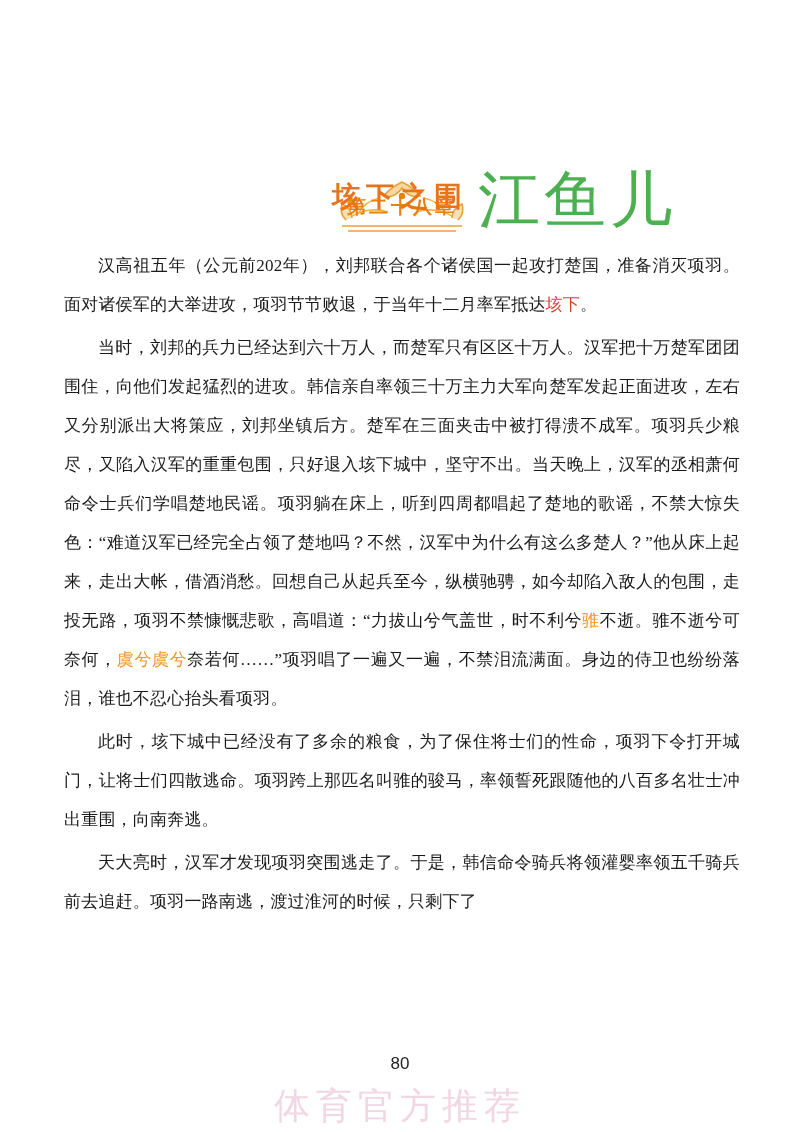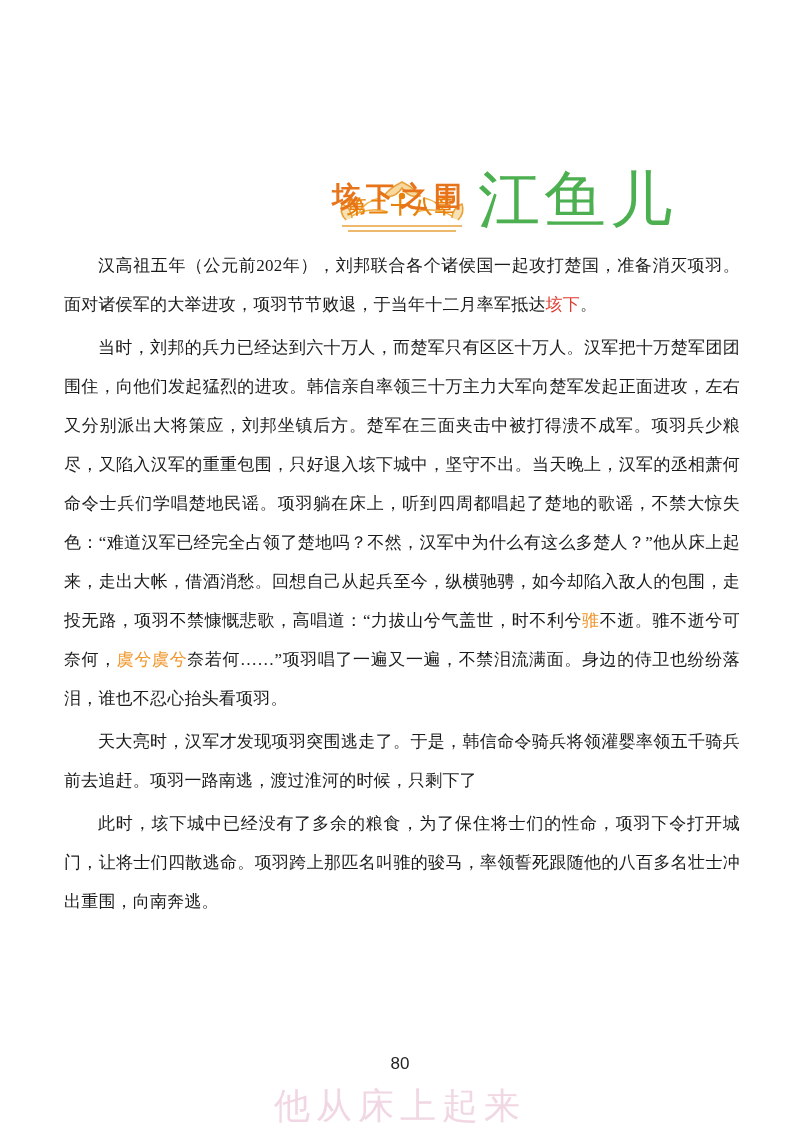--- a/index.html
+++ b/index.html
@@ -158,20 +158,20 @@
     </div>
 
     <div class="book-title">江鱼儿</div>
   </div>
 
   <div class="section-title">垓下之围</div>
 
   <div class="content" id="article-body">
       <p class="para"><span>汉高祖五年（公元前202年），刘邦联合各个诸侯国一起攻打楚国，准备消灭项羽。面对诸侯军的大举进攻，项羽节节败退，于当年十二月率军抵达</span><span class="hl-red">垓下</span><span>。</span></p>
       <p class="para"><span>当时，刘邦的兵力已经达到六十万人，而楚军只有区区十万人。汉军把十万楚军团团围住，向他们发起猛烈的进攻。韩信亲自率领三十万主力大军向楚军发起正面进攻，左右又分别派出大将策应，刘邦坐镇后方。楚军在三面夹击中被打得溃不成军。项羽兵少粮尽，又陷入汉军的重重包围，只好退入垓下城中，坚守不出。当天晚上，汉军的丞相萧何命令士兵们学唱楚地民谣。项羽躺在床上，听到四周都唱起了楚地的歌谣，不禁大惊失色：“难道汉军已经完全占领了楚地吗？不然，汉军中为什么有这么多楚人？”他从床上起来，走出大帐，借酒消愁。回想自己从起兵至今，纵横驰骋，如今却陷入敌人的包围，走投无路，项羽不禁慷慨悲歌，高唱道：“力拔山兮气盖世，时不利兮</span><span class="hl-orange">骓</span><span>不逝。骓不逝兮可奈何，</span><span class="hl-orange">虞兮虞兮</span><span>奈若何……”项羽唱了一遍又一遍，不禁泪流满面。身边的侍卫也纷纷落泪，谁也不忍心抬头看项羽。</span></p>
+      <p class="para"><span>此时，垓下城中已经没有了多余的粮食，为了保住将士们的性命，项羽下令打开城门，让将士们四散逃命。项羽跨上那匹名叫骓的骏马，率领誓死跟随他的八百多名壮士冲出重围，向南奔逃。</span></p>
       <p class="para"><span>天大亮时，汉军才发现项羽突围逃走了。于是，韩信命令骑兵将领灌婴率领五千骑兵前去追赶。项羽一路南逃，渡过淮河的时候，只剩下了</span></p>
-      <p class="para"><span>此时，垓下城中已经没有了多余的粮食，为了保住将士们的性命，项羽下令打开城门，让将士们四散逃命。项羽跨上那匹名叫骓的骏马，率领誓死跟随他的八百多名壮士冲出重围，向南奔逃。</span></p>
     </div>
 
   <div class="page-number">80</div>
-  <div class="watermark">他从床上起来</div>
+  <div class="watermark">体育官方推荐</div>
 
 </div>
 
 </body></html>

